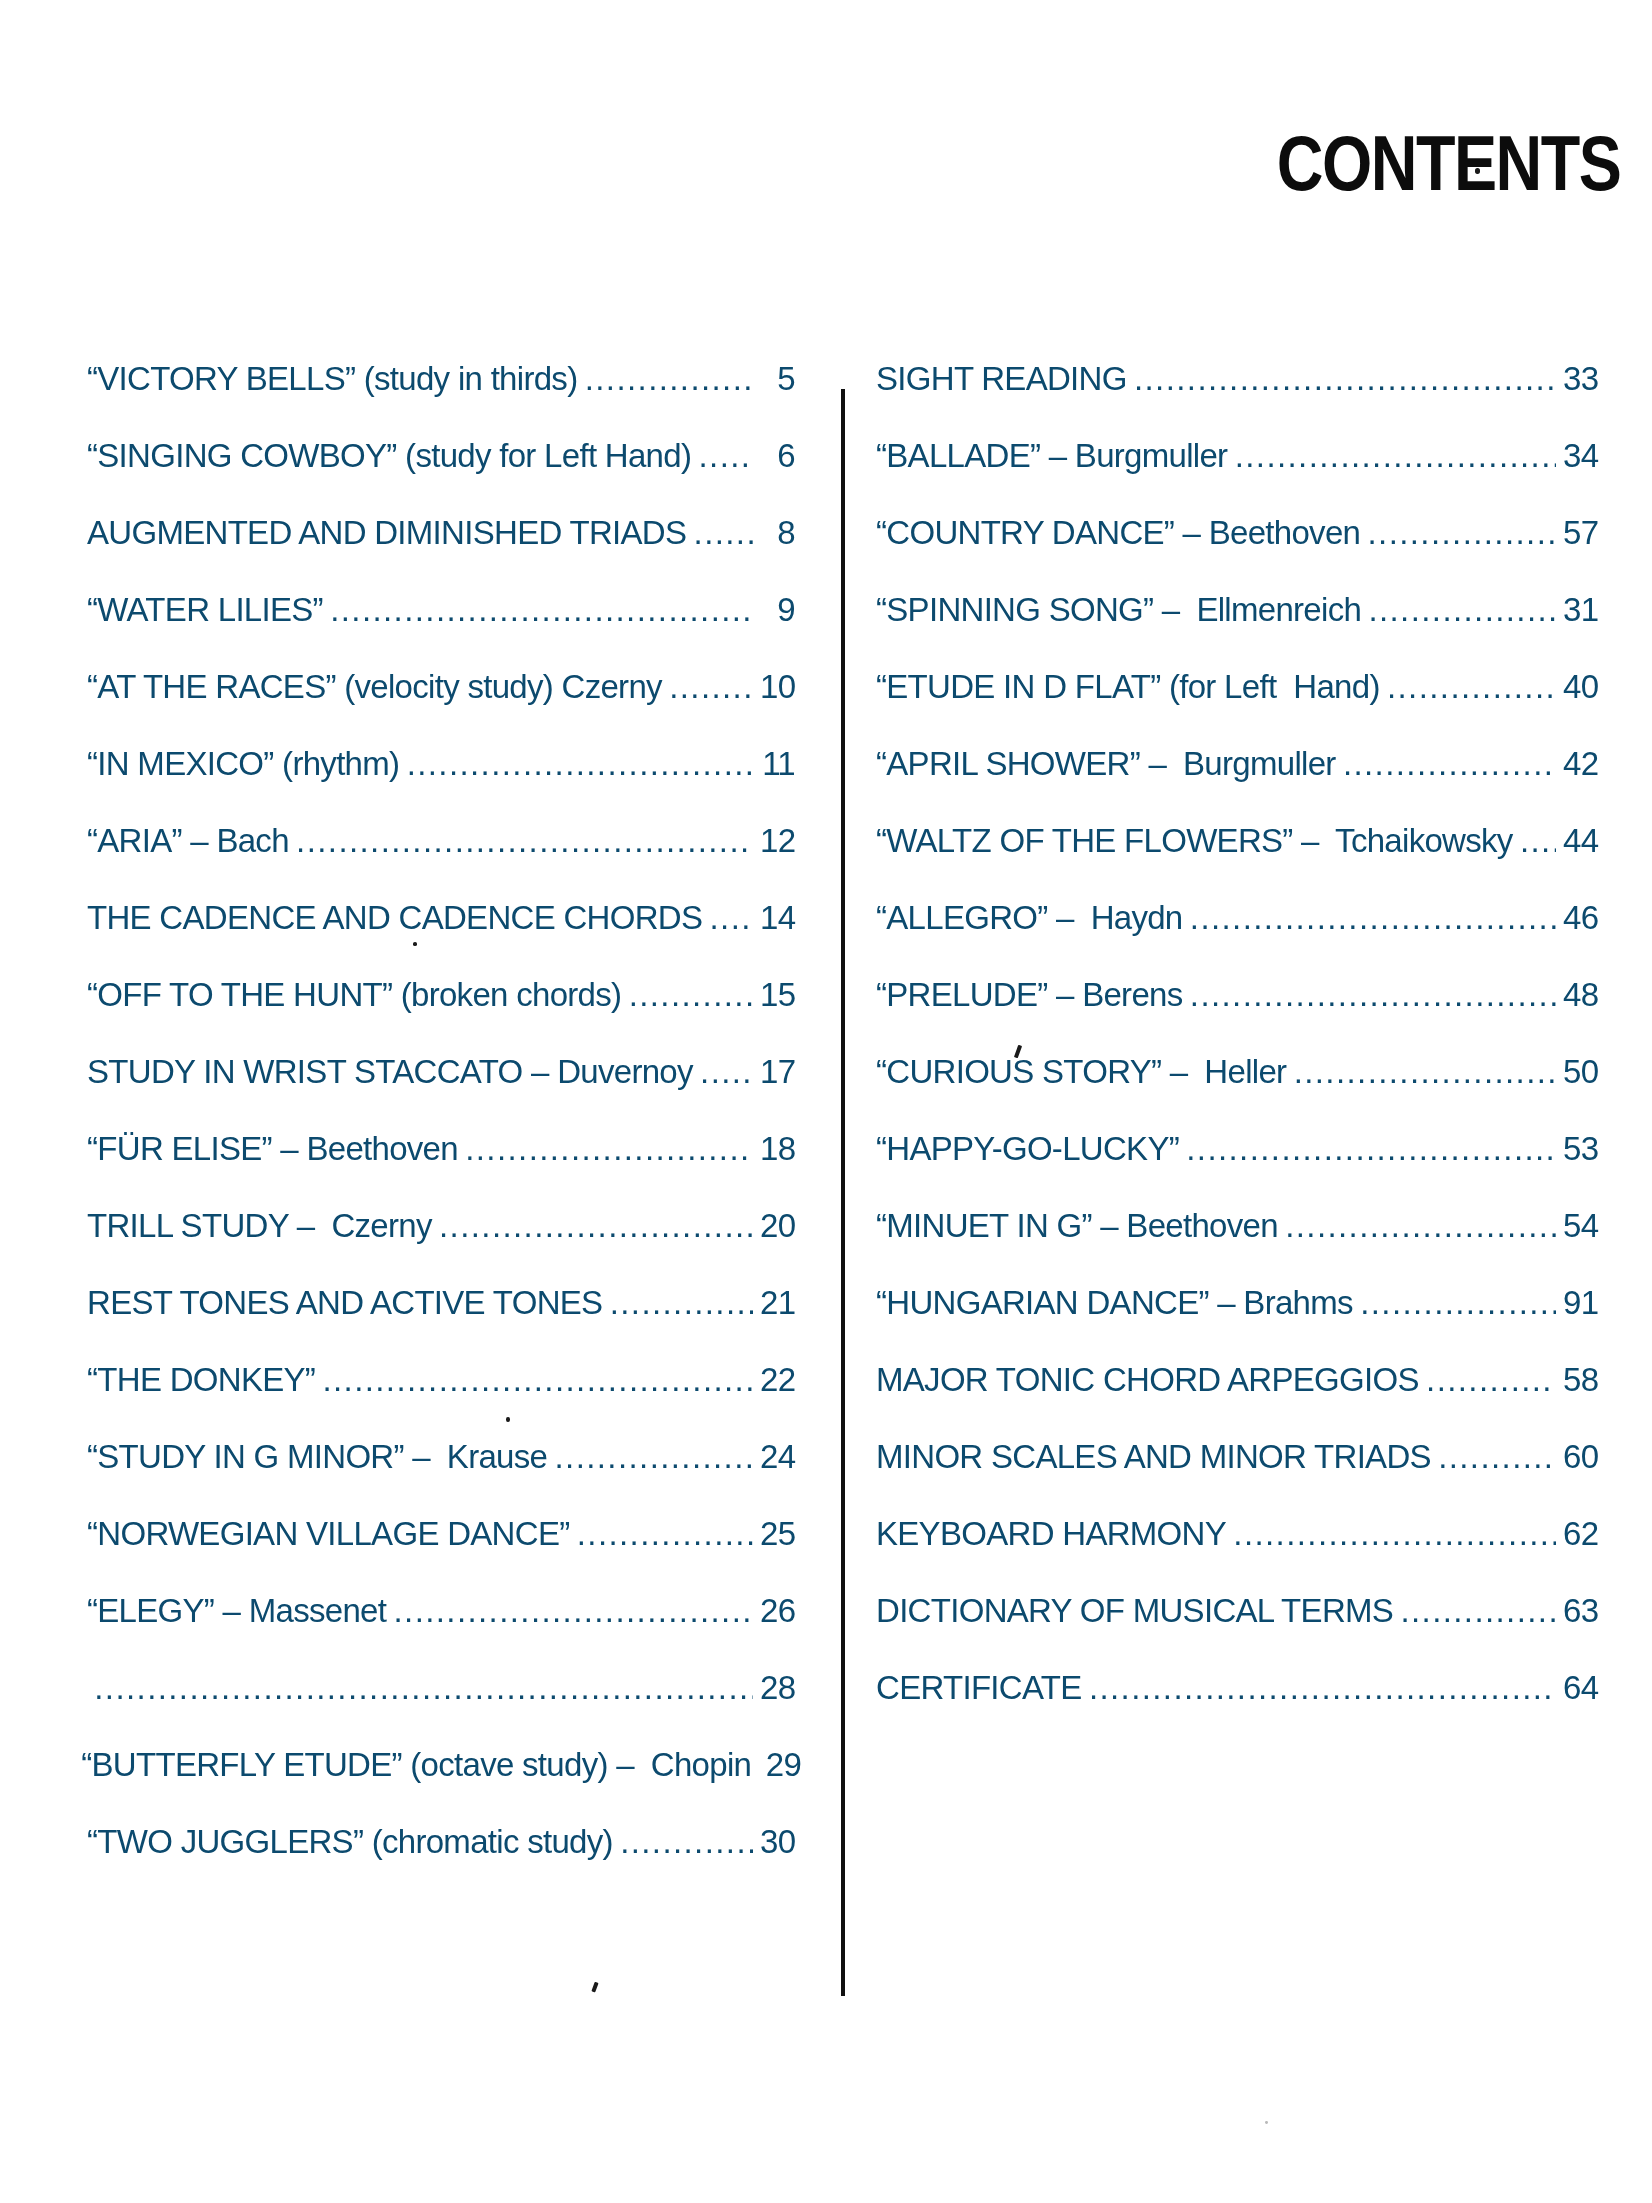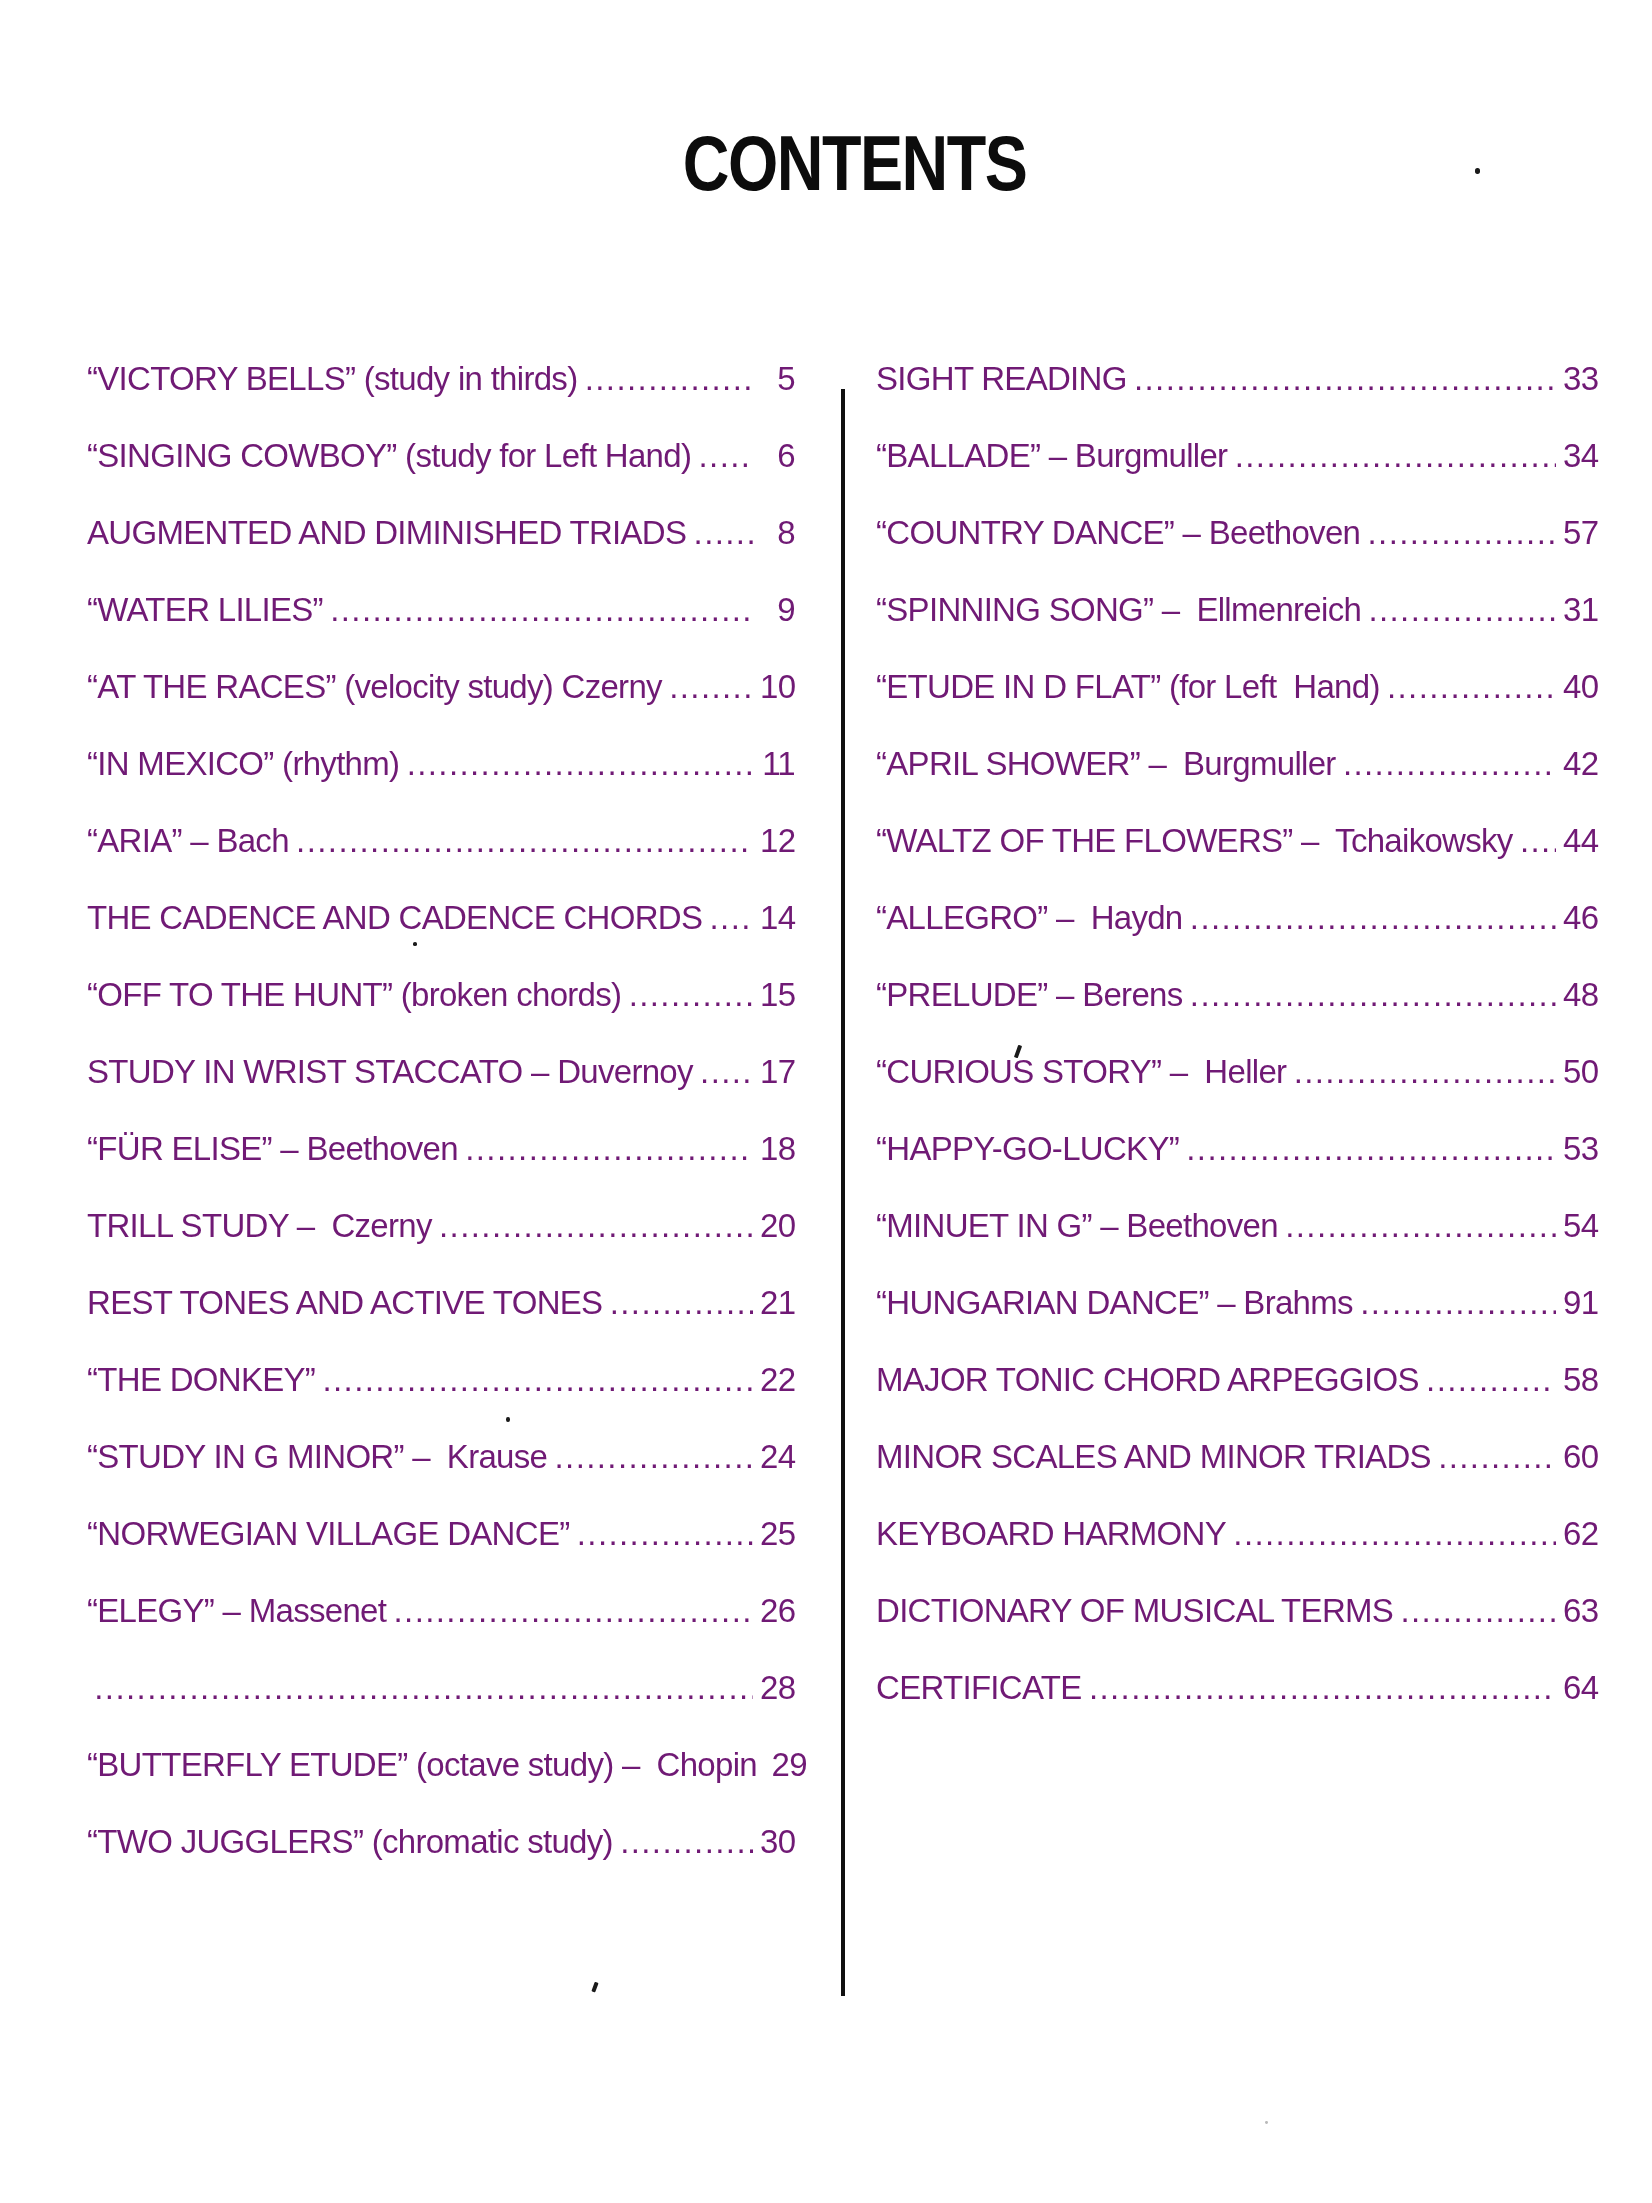--- a/index.html
+++ b/index.html
@@ -15,21 +15,21 @@
     color: #131313;
     overflow: hidden;
   }
 
   
   .page-title {
     position: absolute;
     top: 119px;
     left: 57px;
     right: 0;
-    text-align: center;
+    text-align: right;
     white-space: nowrap;
   }
   .page-title .stretch {
     display: inline-block;
     font-size: 77px;
     font-weight: 700;
     letter-spacing: -1.8px;
     color: #0c0c0c;
     transform: scaleX(0.84);
     transform-origin: center;
@@ -42,21 +42,22 @@
   }
   .toc-col.left  { left: 87px;  width: 708px; }
   .toc-col.right { left: 876px; width: 722px; }
 
   .row {
     display: flex;
     align-items: baseline;
     height: 77px;
     font-size: 33px;
     letter-spacing: -0.7px;
-    color: #701a75;
+    color: #0c4a6e;
+    justify-content: center;
   }
   .t {
     flex: none;
     white-space: pre;
   }
   .leader {
     flex: 1 1 0;
     min-width: 0;
     overflow: hidden;
     white-space: nowrap;

